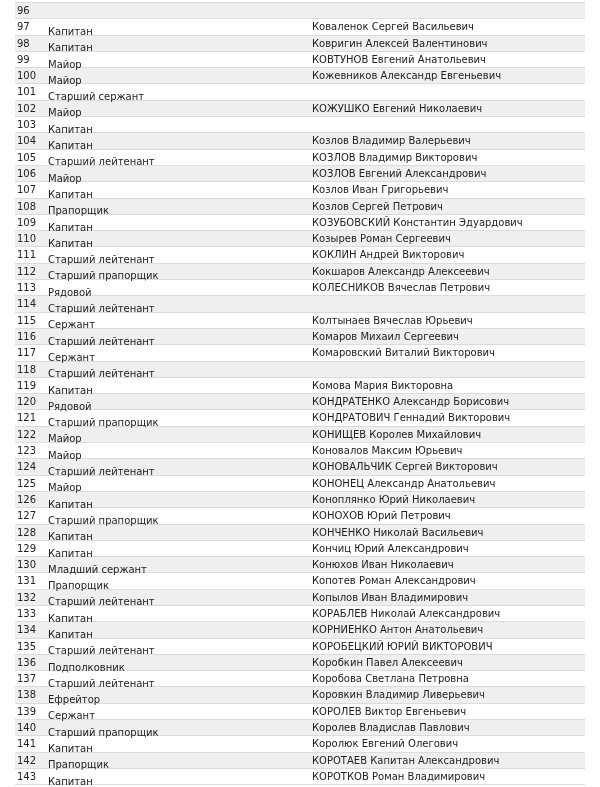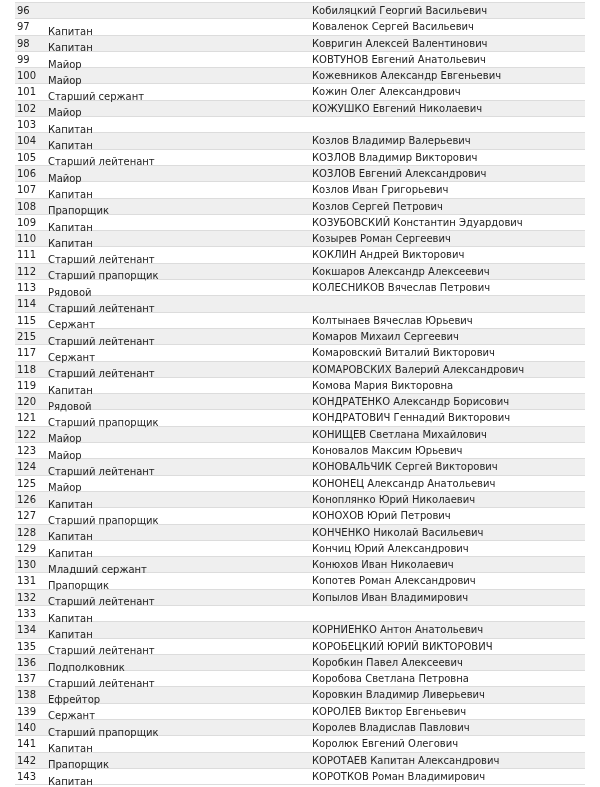--- a/index.html
+++ b/index.html
@@ -14,21 +14,20 @@
   .rank { width: 264px; margin-top: 21px; }
   .name { flex: 1; }
 </style>
 </head>
 <body>
 
 <div class="table" id="table">
     <div class="row">
     <span class="num">96</span>
     <span class="rank">Капитан</span>
-    <span class="name">Кобиляцкий Георгий Васильевич</span>
   </div>
     <div class="row">
     <span class="num">97</span>
     <span class="rank">Капитан</span>
     <span class="name">Коваленок Сергей Васильевич</span>
   </div>
     <div class="row">
     <span class="num">98</span>
     <span class="rank">Майор</span>
     <span class="name">Ковригин Алексей Валентинович</span>
@@ -39,21 +38,20 @@
     <span class="name">КОВТУНОВ Евгений Анатольевич</span>
   </div>
     <div class="row">
     <span class="num">100</span>
     <span class="rank">Старший сержант</span>
     <span class="name">Кожевников Александр Евгеньевич</span>
   </div>
     <div class="row">
     <span class="num">101</span>
     <span class="rank">Майор</span>
-    <span class="name">Кожин Олег Александрович</span>
   </div>
     <div class="row">
     <span class="num">102</span>
     <span class="rank">Капитан</span>
     <span class="name">КОЖУШКО Евгений Николаевич</span>
   </div>
     <div class="row">
     <span class="num">103</span>
     <span class="rank">Капитан</span>
   </div>
@@ -110,53 +108,52 @@
     <div class="row">
     <span class="num">114</span>
     <span class="rank">Сержант</span>
   </div>
     <div class="row">
     <span class="num">115</span>
     <span class="rank">Старший лейтенант</span>
     <span class="name">Колтынаев Вячеслав Юрьевич</span>
   </div>
     <div class="row">
-    <span class="num">215</span>
+    <span class="num">116</span>
     <span class="rank">Сержант</span>
     <span class="name">Комаров Михаил Сергеевич</span>
   </div>
     <div class="row">
     <span class="num">117</span>
     <span class="rank">Старший лейтенант</span>
     <span class="name">Комаровский Виталий Викторович</span>
   </div>
     <div class="row">
     <span class="num">118</span>
     <span class="rank">Капитан</span>
-    <span class="name">КОМАРОВСКИХ Валерий Александрович</span>
   </div>
     <div class="row">
     <span class="num">119</span>
     <span class="rank">Рядовой</span>
     <span class="name">Комова Мария Викторовна</span>
   </div>
     <div class="row">
     <span class="num">120</span>
     <span class="rank">Старший прапорщик</span>
     <span class="name">КОНДРАТЕНКО Александр Борисович</span>
   </div>
     <div class="row">
     <span class="num">121</span>
     <span class="rank">Майор</span>
     <span class="name">КОНДРАТОВИЧ Геннадий Викторович</span>
   </div>
     <div class="row">
     <span class="num">122</span>
     <span class="rank">Майор</span>
-    <span class="name">КОНИЩЕВ Светлана Михайлович</span>
+    <span class="name">КОНИЩЕВ Королев Михайлович</span>
   </div>
     <div class="row">
     <span class="num">123</span>
     <span class="rank">Старший лейтенант</span>
     <span class="name">Коновалов Максим Юрьевич</span>
   </div>
     <div class="row">
     <span class="num">124</span>
     <span class="rank">Майор</span>
     <span class="name">КОНОВАЛЬЧИК Сергей Викторович</span>
@@ -197,20 +194,21 @@
     <span class="name">Копотев Роман Александрович</span>
   </div>
     <div class="row">
     <span class="num">132</span>
     <span class="rank">Капитан</span>
     <span class="name">Копылов Иван Владимирович</span>
   </div>
     <div class="row">
     <span class="num">133</span>
     <span class="rank">Капитан</span>
+    <span class="name">КОРАБЛЕВ Николай Александрович</span>
   </div>
     <div class="row">
     <span class="num">134</span>
     <span class="rank">Старший лейтенант</span>
     <span class="name">КОРНИЕНКО Антон Анатольевич</span>
   </div>
     <div class="row">
     <span class="num">135</span>
     <span class="rank">Подполковник</span>
     <span class="name">КОРОБЕЦКИЙ ЮРИЙ ВИКТОРОВИЧ</span>

